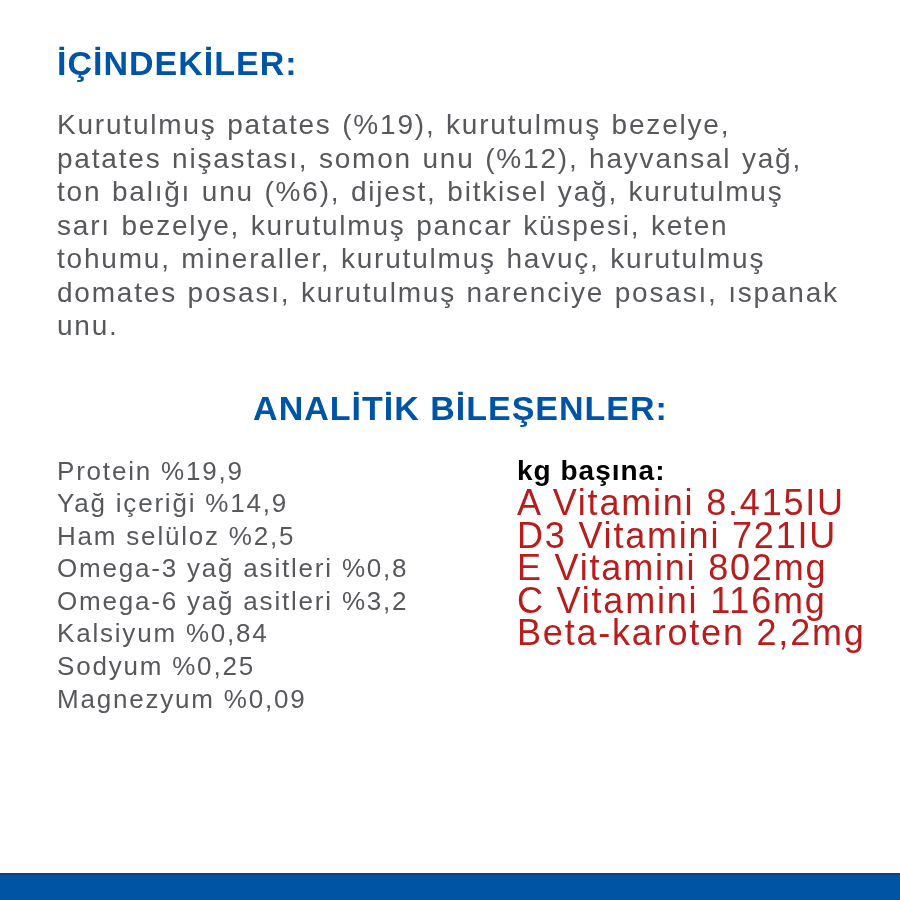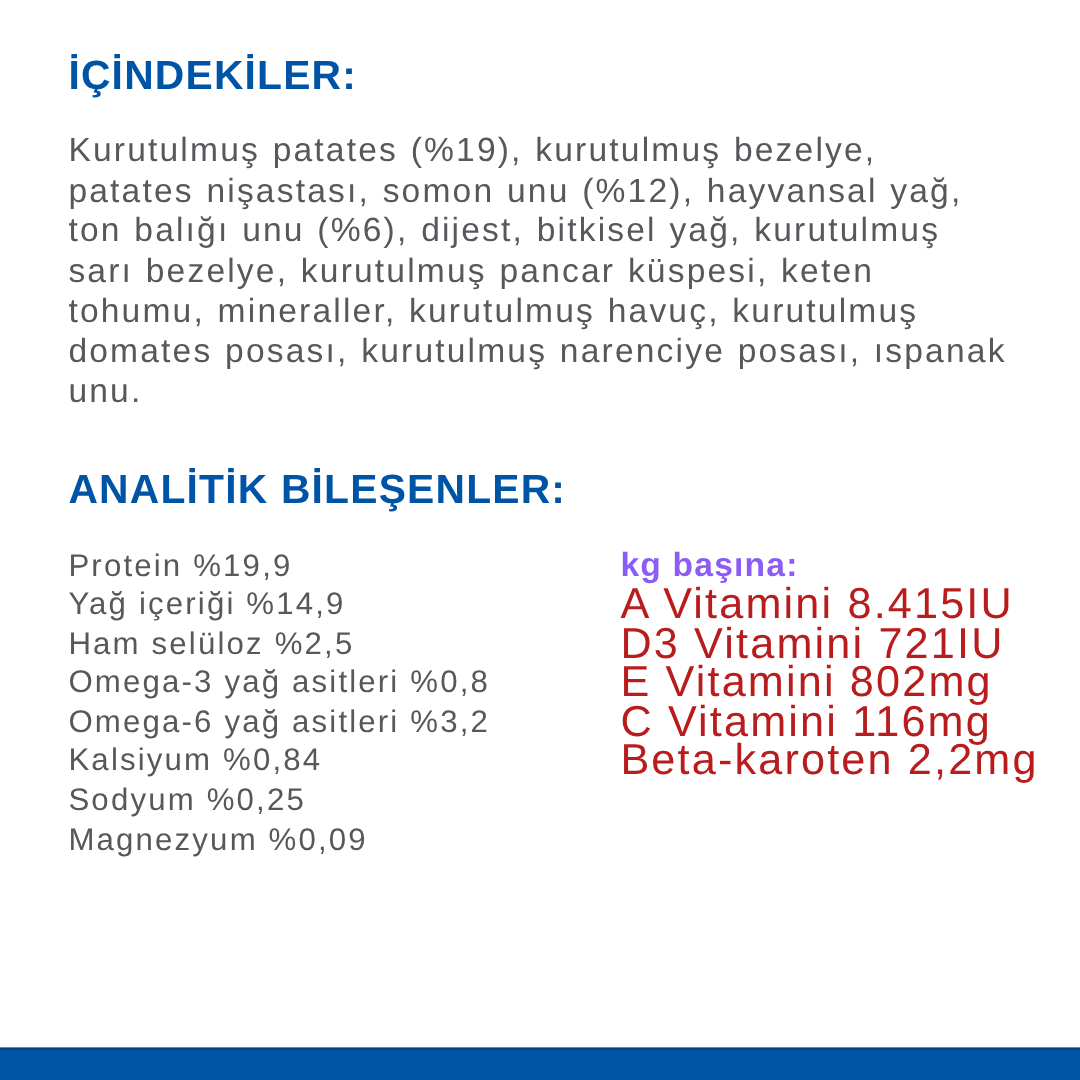--- a/index.html
+++ b/index.html
@@ -30,20 +30,21 @@
     margin-top: 26px;
     width: 786px;
     color: #56585c;
     font-size: 28px;
     line-height: 33.5px;
     letter-spacing: 1.8px;
     word-spacing: 1px;
   }
   .analytics-heading {
     margin-top: 46px;
+    text-align: center;
   }
   .analytics-columns {
     display: flex;
     margin-top: 28px;
     align-items: flex-start;
   }
   .analytics-left {
     width: 460px;
     flex: 0 0 460px;
   }
@@ -51,21 +52,21 @@
     color: #56585c;
     font-size: 26px;
     line-height: 32.6px;
     letter-spacing: 1.8px;
     white-space: nowrap;
   }
   .analytics-right {
     flex: 1;
   }
   .kg-header {
-    color: #8b5cf6;
+    color: #000000;
     font-size: 28px;
     line-height: 32.6px;
     font-weight: bold;
     letter-spacing: 1px;
     white-space: nowrap;
   }
   .vitamin-item {
     color: #b91c1c;
     font-size: 36px;
     line-height: 32.6px;

